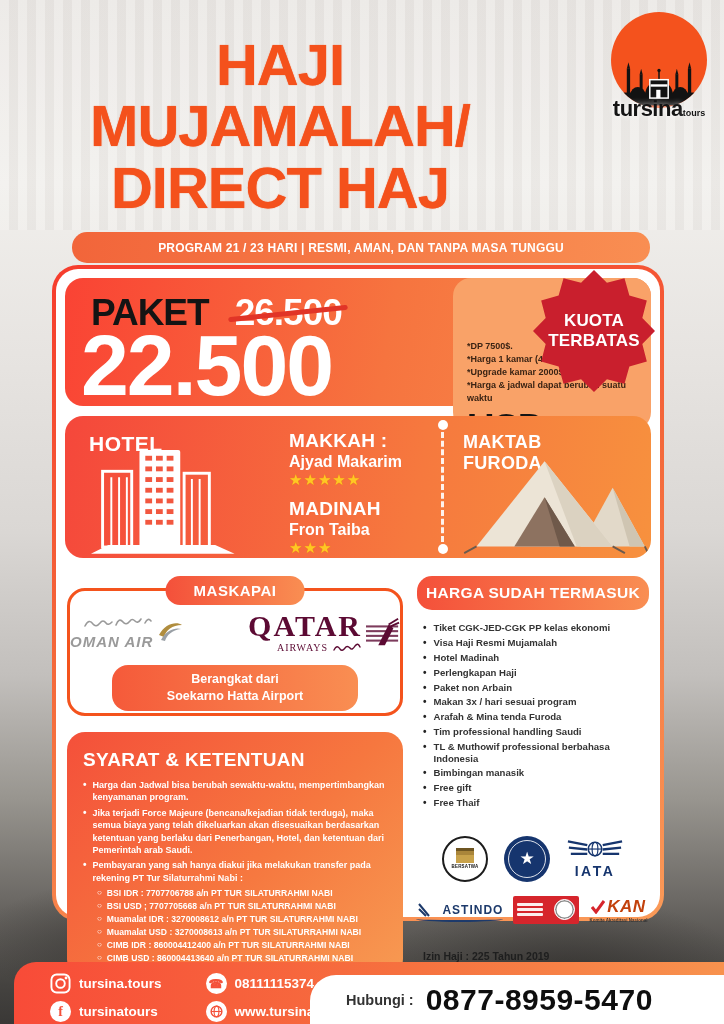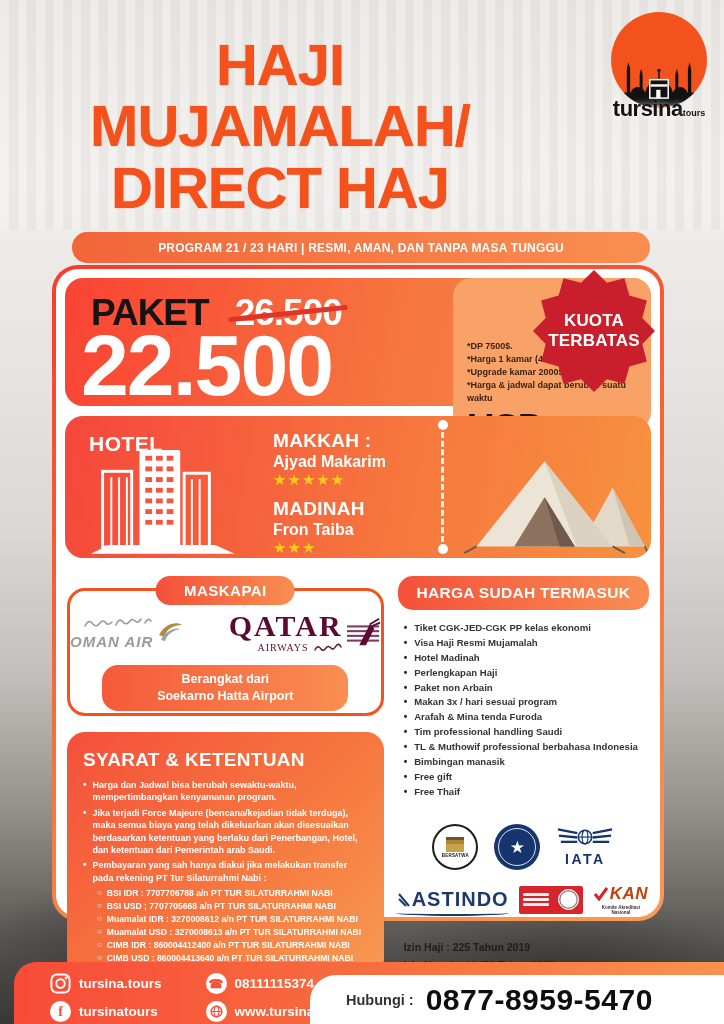--- a/index.html
+++ b/index.html
@@ -48,21 +48,21 @@
   .price-notes li:first-child{font-weight:900;}
   .usd{color:#141414;font-weight:900;font-size:38px;letter-spacing:-1px;margin-top:2px;}
   .kuota-badge{position:absolute;right:-4px;top:-8px;width:122px;height:122px;background:#c91f2d;color:#fff;
     display:flex;flex-direction:column;align-items:center;justify-content:center;font-weight:900;font-size:17px;line-height:1.15;letter-spacing:.2px;
     clip-path:polygon(50% 0%,60.6% 10.4%,75% 6.7%,79% 21%,93.3% 25%,89.6% 39.4%,100% 50%,89.6% 60.6%,93.3% 75%,79% 79%,75% 93.3%,60.6% 89.6%,50% 100%,39.4% 89.6%,25% 93.3%,21% 79%,6.7% 75%,10.4% 60.6%,0% 50%,10.4% 39.4%,6.7% 25%,21% 21%,25% 6.7%,39.4% 10.4%);}
 
   
   .hotel-box{position:relative;height:142px;border-radius:18px;margin-top:10px;background:linear-gradient(100deg,#f5473b 0%,#f6793e 60%,#f7913e 100%);overflow:hidden;}
   .hotel-label{position:absolute;left:24px;top:16px;color:#fff;font-weight:900;font-size:21px;letter-spacing:.5px;}
   .hotel-building{position:absolute;left:24px;bottom:0;}
-  .hotel-info{position:absolute;left:208px;top:14px;color:#fff;}
+  .hotel-info{position:absolute;left:224px;top:14px;color:#fff;}
   .hotel-city{font-weight:900;font-size:19px;letter-spacing:.3px;}
   .hotel-name{font-weight:700;font-size:16px;margin-top:1px;}
   .stars{color:#ffc724;font-size:15px;letter-spacing:1px;text-shadow:0 0 1px #e08c00;}
   .hotel-divider{position:absolute;left:376px;top:16px;bottom:16px;border-left:3px dashed rgba(255,255,255,.9);}
   .hotel-divider::before,.hotel-divider::after{content:"";position:absolute;left:-6.5px;width:10px;height:10px;border-radius:50%;background:#fff;}
   .hotel-divider::before{top:-12px;} .hotel-divider::after{bottom:-12px;}
   .maktab{position:absolute;left:398px;top:16px;color:#fff;font-weight:900;font-size:18px;line-height:1.15;letter-spacing:.3px;}
   .tent{position:absolute;right:2px;bottom:0;}
 
   
@@ -106,21 +106,21 @@
   .cert-row1{display:flex;align-items:center;justify-content:center;gap:16px;margin-top:26px;}
   .cert-row2{display:flex;align-items:center;justify-content:center;gap:10px;margin-top:14px;}
   .logo-bersatwa{width:46px;height:46px;border-radius:50%;border:2px solid #1c1c1c;background:#fff;display:flex;flex-direction:column;align-items:center;justify-content:center;gap:1px;}
   .logo-bersatwa .kaaba{width:18px;height:15px;background:#c8a24b;border-top:3px solid #6e5521;box-shadow:inset 0 4px 0 #a9853a;}
   .logo-bersatwa .cap{font-size:4.5px;font-weight:900;color:#111;letter-spacing:.2px;}
   .logo-asita{width:46px;height:46px;border-radius:50%;background:#16356e;display:flex;align-items:center;justify-content:center;position:relative;}
   .logo-asita::before{content:"";position:absolute;inset:4px;border:1.5px solid rgba(255,255,255,.85);border-radius:50%;}
   .logo-asita .st{color:#fff;font-size:17px;}
   .logo-iata{text-align:center;}
   .logo-iata .txt{font-weight:900;font-size:14px;color:#16356e;letter-spacing:2.5px;margin-top:-2px;}
-  .logo-astindo{display:flex;align-items:center;gap:2px;font-weight:900;font-size:20px;color:#1d3a6b;letter-spacing:1px;position:relative;}
+  .logo-astindo{display:flex;align-items:center;gap:12px;font-weight:900;font-size:12px;color:#1d3a6b;letter-spacing:1px;position:relative;}
   .logo-astindo .swoosh{position:absolute;left:-2px;right:0;bottom:-5px;height:6px;border-bottom:2.5px solid #1d3a6b;border-radius:50%;}
   .logo-iso{width:66px;height:28px;background:#d6252c;border-radius:2px;display:flex;align-items:center;justify-content:space-between;padding:3px 4px;}
   .logo-iso .bars{display:flex;flex-direction:column;gap:2px;}
   .logo-iso .bars i{display:block;width:26px;height:3px;background:rgba(255,255,255,.92);border-radius:1px;}
   .logo-iso .emblem{width:21px;height:21px;border-radius:50%;background:#fff;border:1.5px solid #fff;box-shadow:inset 0 0 0 1.5px #8a8a8a;}
   .logo-kan{text-align:center;}
   .logo-kan .row{display:flex;align-items:center;gap:2px;justify-content:center;}
   .logo-kan .kan{font-weight:900;font-style:italic;font-size:17px;color:#c2410c;letter-spacing:.5px;text-align:right;}
   .logo-kan .cap{font-size:4.5px;font-weight:700;color:#333;margin-top:1px;}
   .permits{margin-top:24px;color:#1e1e1e;font-weight:900;font-size:10.5px;line-height:1.7;padding-left:6px;}
@@ -241,20 +241,24 @@
         </div>
         <div class="hotel-info">
           <div class="hotel-city">MAKKAH :</div>
           <div class="hotel-name">Ajyad Makarim</div>
           <div class="stars">★★★★★</div>
           <div class="hotel-city" style="margin-top:9px;">MADINAH</div>
           <div class="hotel-name">Fron Taiba</div>
           <div class="stars">★★★</div>
         </div>
         <div class="hotel-divider"></div>
+        <div class="maktab">
+          <div>MAKTAB</div>
+          <div>FURODA</div>
+        </div>
         <div class="tent">
           <svg width="190" height="104" viewBox="0 0 200 110">
             <polygon points="128,102 162,40 196,102" fill="#e2d9c9"></polygon>
             <polygon points="162,40 180,102 196,102" fill="#cfc5b2"></polygon>
             <polygon points="18,102 90,12 162,102" fill="#ece4d6"></polygon>
             <polygon points="90,12 124,102 162,102" fill="#dbd2c1"></polygon>
             <polygon points="58,102 90,50 122,102" fill="#8d7260"></polygon>
             <polygon points="90,50 106,102 122,102" fill="#6f594a"></polygon>
             <line x1="18" y1="102" x2="5" y2="109" stroke="#6b5b4e" stroke-width="2"></line>
             <line x1="162" y1="102" x2="175" y2="109" stroke="#6b5b4e" stroke-width="2"></line>

